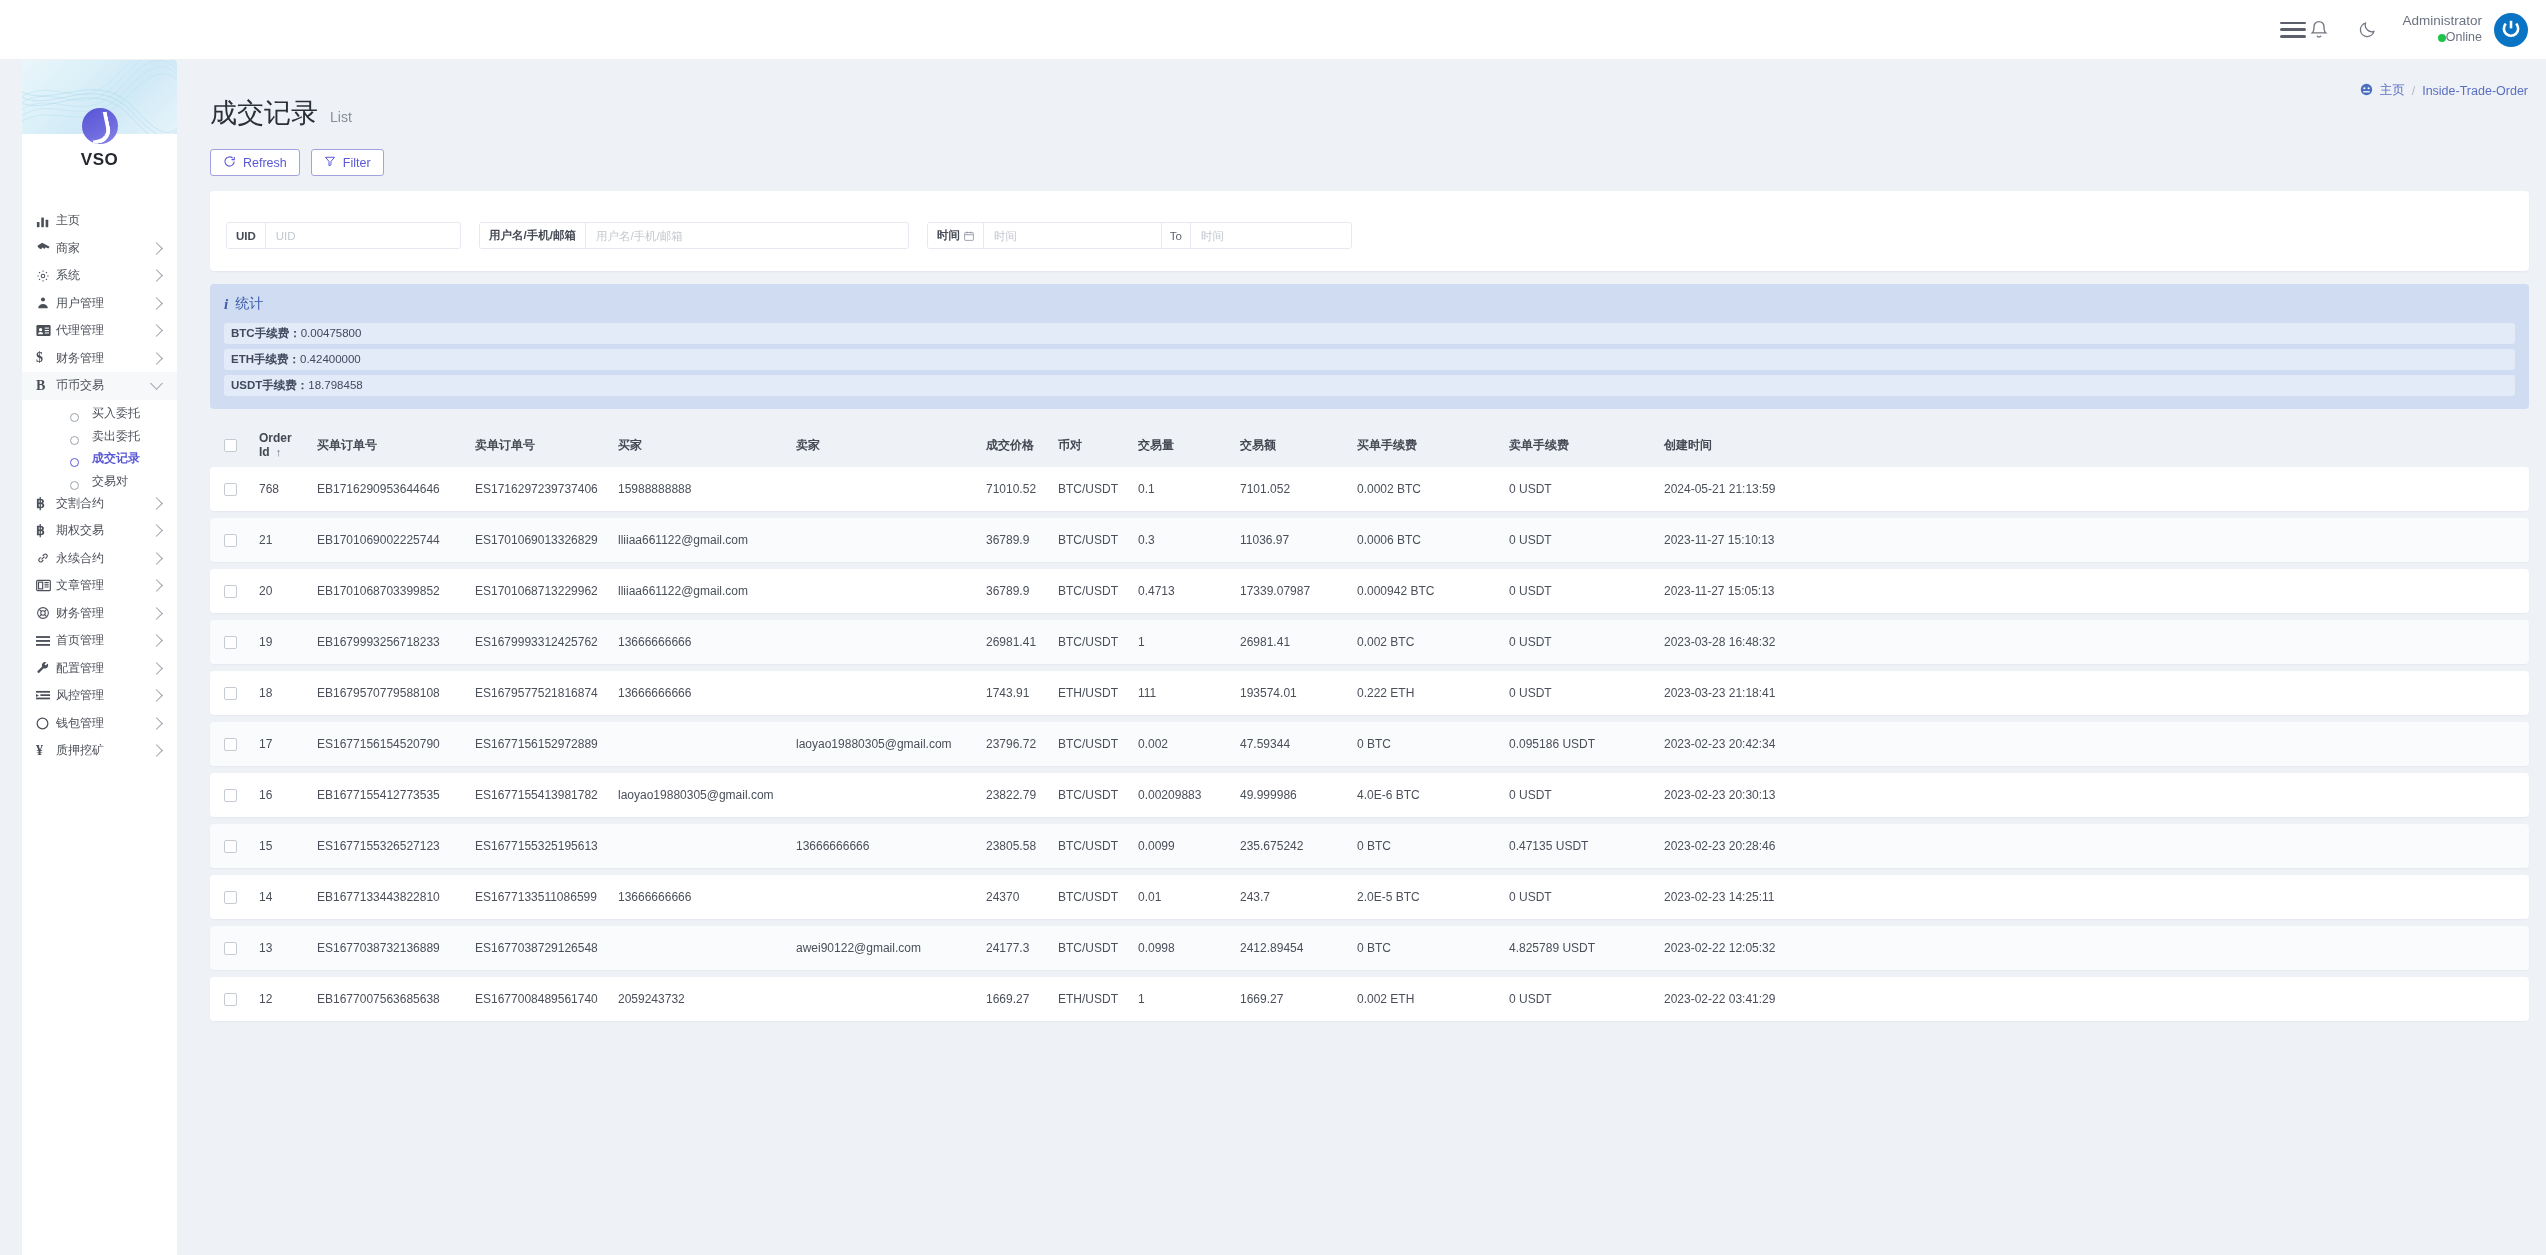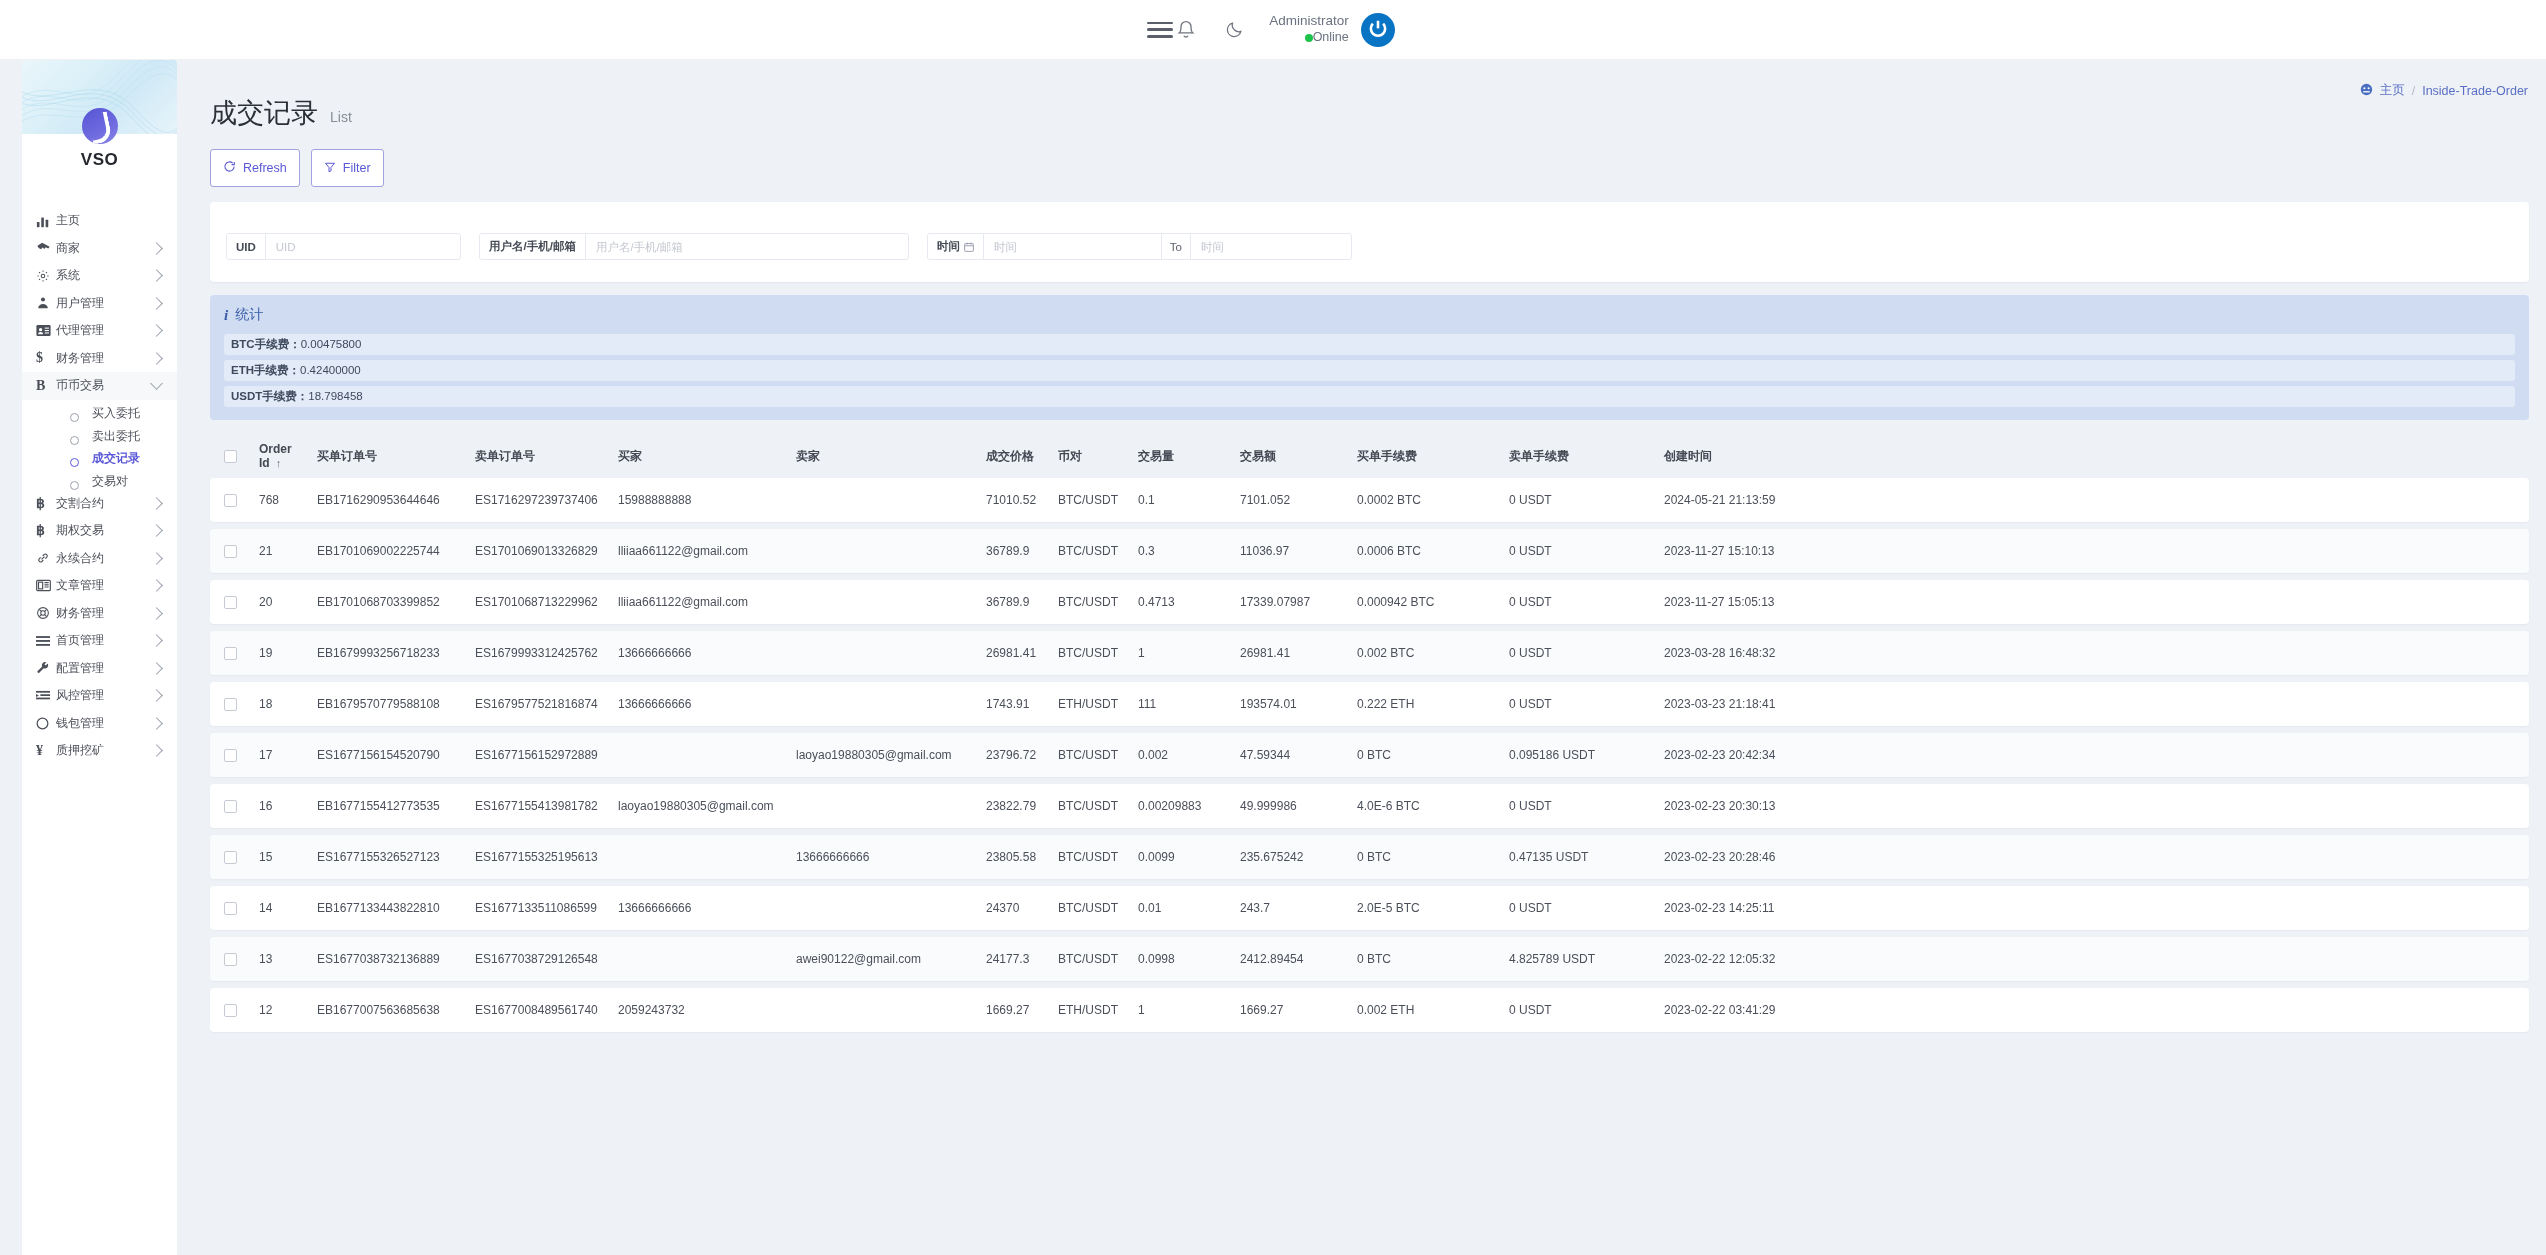--- a/index.html
+++ b/index.html
@@ -7,21 +7,21 @@
     width: 2546px; height: 1255px;
     font-family: "Liberation Sans", sans-serif;
     background: #eef1f6;
     overflow: hidden;
   }
 
   
   .topbar {
     position: absolute; top: 0; left: 0; width: 2546px; height: 60px;
     background: #ffffff; display: flex; align-items: center;
-    justify-content: center; padding: 0 18px 0 14px;
+    justify-content: flex-end; padding: 0 18px 0 14px;
     border-bottom: 1px solid #eef0f4; z-index: 30;
   }
   .hamburger { width: 26px; height: 22px; display: flex; flex-direction: column;
     justify-content: space-between; cursor: pointer; padding: 3px 0;}
   .hamburger span { display:block; height: 2.6px; background: #5a5f6b; border-radius: 2px; }
   .topright { display: flex; align-items: center; gap: 22px; }
   .ticon { width: 26px; height: 26px; color: #70757f; display:flex; align-items:center; justify-content:center; cursor:pointer;}
   .userbox { display: flex; align-items: center; gap: 12px; }
   .usertext { text-align: right; line-height: 1.25; }
   .uname { font-size: 13.5px; color: #6b7280; }
@@ -77,21 +77,21 @@
     display:flex; align-items:center; gap:7px; }
   .crumbs a { color: #5a6fc4; text-decoration: none; }
   .crumbs .sep { color: #b7bcc6; }
 
   .pagehead { padding: 35px 0 0 20px; display:flex; align-items: baseline; gap: 12px; }
   .ptitle { font-size: 27px; color: #2b2f36; font-weight: 400; }
   .psub { font-size: 14px; color: #888d97; }
 
   .btnrow { display: flex; gap: 11px; padding: 18px 0 0 20px; }
   .obtn {
-    height: 38px; border: 1px solid #a3a1e0; border-radius: 3px; background: #fff;
+    height: 27px; border: 1px solid #a3a1e0; border-radius: 3px; background: #fff;
     color: #5a58d6; font-size: 12.5px; display: inline-flex; align-items: center;
     gap: 7px; padding: 0 12px; cursor: pointer;
   }
 
   .card {
     margin: 15px 17px 0 20px; background: #fff; border-radius: 4px;
     box-shadow: 0 1px 2px rgba(20,30,60,.05);
   }
   .searchcard { padding: 14px 16px 22px 16px; }
   .scbtns { display:flex; gap: 10px; }

